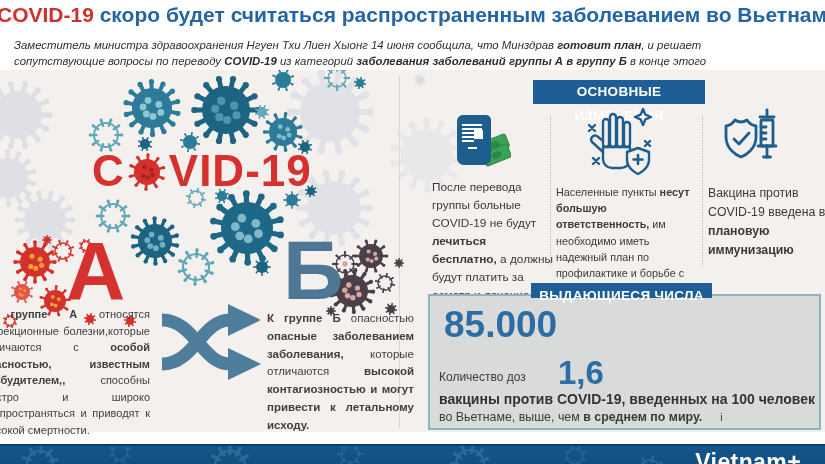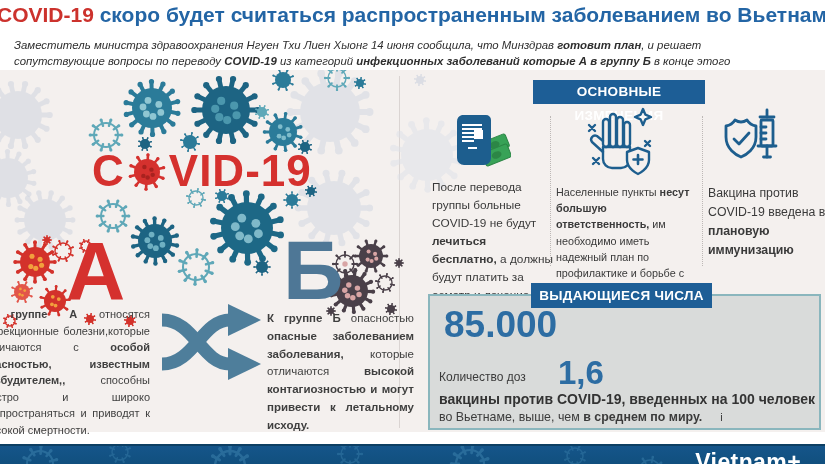--- a/index.html
+++ b/index.html
@@ -31,21 +31,21 @@
   .dot-sep { position:absolute; top:116px; height:150px; width:0; border-left:1px dotted #bdb8b6; }
   #dot-sep1 { left:550px; } #dot-sep2 { left:702px; }
   .icon { position:absolute; }
   #icon1 { left:449px; top:111px; } #icon2 { left:583px; top:105px; } #icon3 { left:710px; top:106px; }
   .col-text { position:absolute; color:#3a3a3a; }
   #col1 { left:432px; top:179px; width:121px; font-size:11.8px; line-height:1.52; }
   #col2 { left:556px; top:184px; width:147px; font-size:10.8px; line-height:1.5; }
   #col3 { left:708px; top:184px; width:118px; font-size:12.3px; line-height:1.55; }
   
   .numbers-box { position:absolute; left:428px; top:294px; width:393px; height:136px; background:#d9dbda; border:2px solid #8ab6bd; }
-  .numbers-band { position:absolute; left:531px; top:283px; width:181px; height:25px; background:#1d5e96; color:#fff; font-size:13.5px; font-weight:bold; text-align:center; line-height:25px; letter-spacing:.3px; }
+  .numbers-band { position:absolute; left:531px; top:283px; width:181px; height:15px; background:#1d5e96; color:#fff; font-size:13.5px; font-weight:bold; text-align:center; line-height:25px; letter-spacing:.3px; }
   .big-num { color:#2d6da3; font-weight:bold; }
   .stat1-big { position:absolute; left:14px; top:8px; font-size:37px; }
   .stat1-text { position:absolute; left:126px; top:7px; width:262px; font-size:11.6px; color:#3c3c3c; }
   .stat1-text .l1 { height:17px; }
   .stat1-text .l2 { display:flex; align-items:center; gap:7px; height:33px; }
   .big-inline { font-size:33px; }
   .stat1-text .l3 { margin-top:3px; }
   .stat2-label { position:absolute; left:9px; top:74px; font-size:12px; }
   .stat2-big { position:absolute; left:128px; top:58px; font-size:33px; }
   .stat2-l2 { position:absolute; left:9px; top:95px; font-size:14px; font-weight:bold; color:#333; }
@@ -59,21 +59,21 @@
 </style>
 </head>
 <body>
 
 <div id="root">
 
   <div class="title">
     <span class="red">COVID-19</span><span class="blue"> скоро будет считаться распространенным заболеванием во Вьетнаме</span>
   </div>
   <div class="subtitle">
-    <span>Заместитель министра здравоохранения Нгуен Тхи Лиен Хыонг 14 июня сообщила, что Минздрав </span><span class="b">готовит план</span><span>, и решает сопутствующие вопросы по переводу </span><span class="b">COVID-19</span><span> из категорий </span><span class="b">инфекционных заболеваний которые А в группу Б</span><span> в конце этого месяца.</span>
+    <span>Заместитель министра здравоохранения Нгуен Тхи Лиен Хыонг 14 июня сообщила, что Минздрав </span><span class="b">готовит план</span><span>, и решает сопутствующие вопросы по переводу </span><span class="b">COVID-19</span><span> из категорий </span><span class="b">заболевания заболеваний группы А в группу Б</span><span> в конце этого месяца.</span>
   </div>
 
   <div class="main-bg"></div>
   <div class="v-sep"></div>
 
   <svg id="virus-art" width="460" height="362" viewBox="0 0 460 362">
       <g opacity="0.5">
         <line x1="37.2" y1="45" x2="49.68" y2="45" stroke="#ccd2de" stroke-width="4.800000000000001" stroke-linecap="round"></line>
         <circle cx="49.68" cy="45" r="3.12" fill="#ccd2de"></circle>
         <line x1="35.29860226372645" y1="53.33056779105712" x2="46.542693735148646" y2="58.74543685524424" stroke="#ccd2de" stroke-width="4.800000000000001" stroke-linecap="round"></line>

